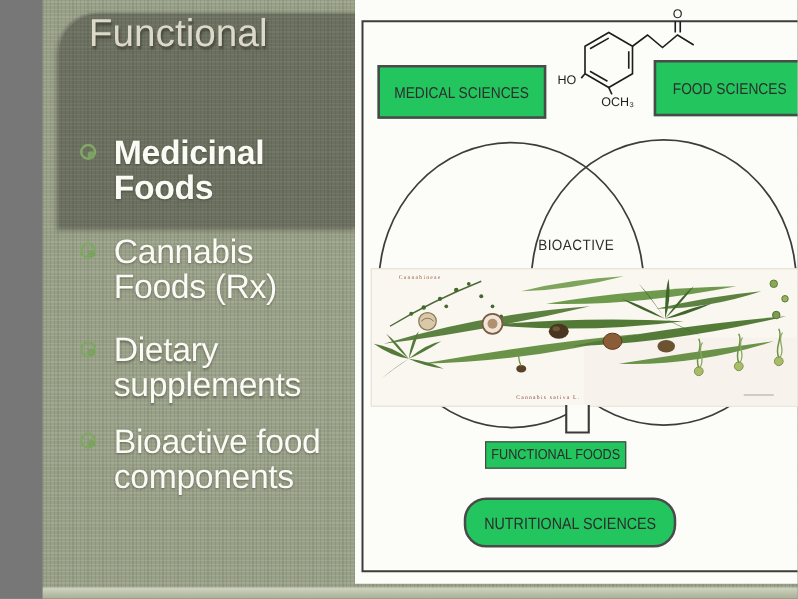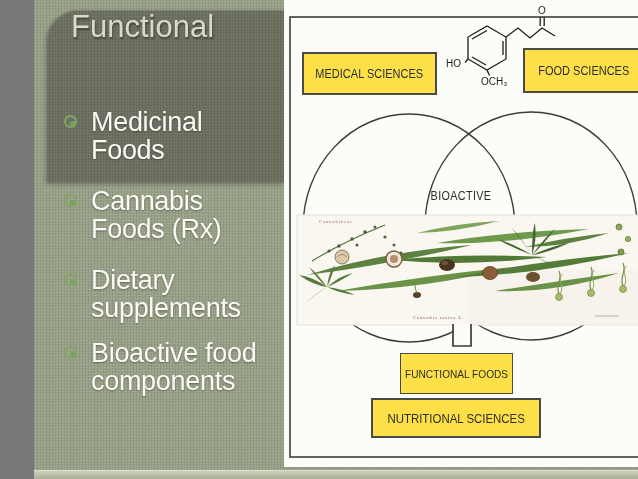--- a/index.html
+++ b/index.html
@@ -32,47 +32,47 @@
     position:absolute;left:37px;top:9px;width:205px;
     font-size:31px;line-height:1.16;font-weight:400;color:#dcd9c8;
     text-shadow:1px 2px 2px rgba(25,25,15,.5);
   }
   .slide-title .line2{margin-left:62px;}
   .bullet{
     position:absolute;left:30px;width:208px;padding-left:27px;
     color:#fbfbf5;font-size:27px;line-height:1.05;letter-spacing:-.3px;
     text-shadow:0 1px 2px rgba(25,25,15,.4);
   }
-  .b1{top:108px;} .b2{top:187px;} .b3{top:266px;} .b4{top:339px;}
+  .b1{top:108px;font-weight:bold;} .b2{top:187px;} .b3{top:266px;} .b4{top:339px;}
   .bullet-icon{
     position:absolute;left:0;top:7px;width:13px;height:13px;
     border:2px solid #81a766;border-radius:50%;
   }
   .bullet-icon::after{
     content:"";position:absolute;left:3.5px;top:3.5px;width:6px;height:6px;
     border-radius:50%;background:#7ba25e;
   }
   
   .diagram{
     position:absolute;left:250px;top:0;width:388px;height:467px;
     background:#fcfcf8;
   }
   .diagram svg{position:absolute;left:0;top:0;}
   .dbox{
-    position:absolute;border:2px solid #4a4a4a;background:#fde047;
+    position:absolute;border:2px solid #4a4a4a;background:#22c55e;
     display:flex;align-items:center;justify-content:center;
   }
   .dbox span{color:#2d2d2d;transform:scaleX(.88);white-space:nowrap;letter-spacing:0;}
   .box-medical{left:18px;top:52px;width:135px;height:43px;}
   .box-medical span{font-size:12.5px;}
   .box-food{left:239px;top:48px;width:121px;height:45px;text-align:center;}
   .box-food span{font-size:12.5px;}
-  .box-functional{left:116px;top:353px;width:113px;height:41px;border-width:1.5px;text-align:right;}
+  .box-functional{left:104px;top:353px;width:113px;height:22px;border-width:1.5px;text-align:right;}
   .box-functional span{font-size:11.5px;}
-  .box-nutritional{left:87px;top:398px;width:170px;height:40px;}
+  .box-nutritional{left:87px;top:398px;width:170px;height:40px;border-radius:18px;}
   .box-nutritional span{font-size:13px;}
   .bioactive-label{
     position:absolute;left:122px;top:189px;width:110px;text-align:center;
     font-size:12px;color:#2d2d2d;transform:scaleX(.9);letter-spacing:.4px;
   }
 </style>
 </head>
 <body>
 
 <div class="slide">

